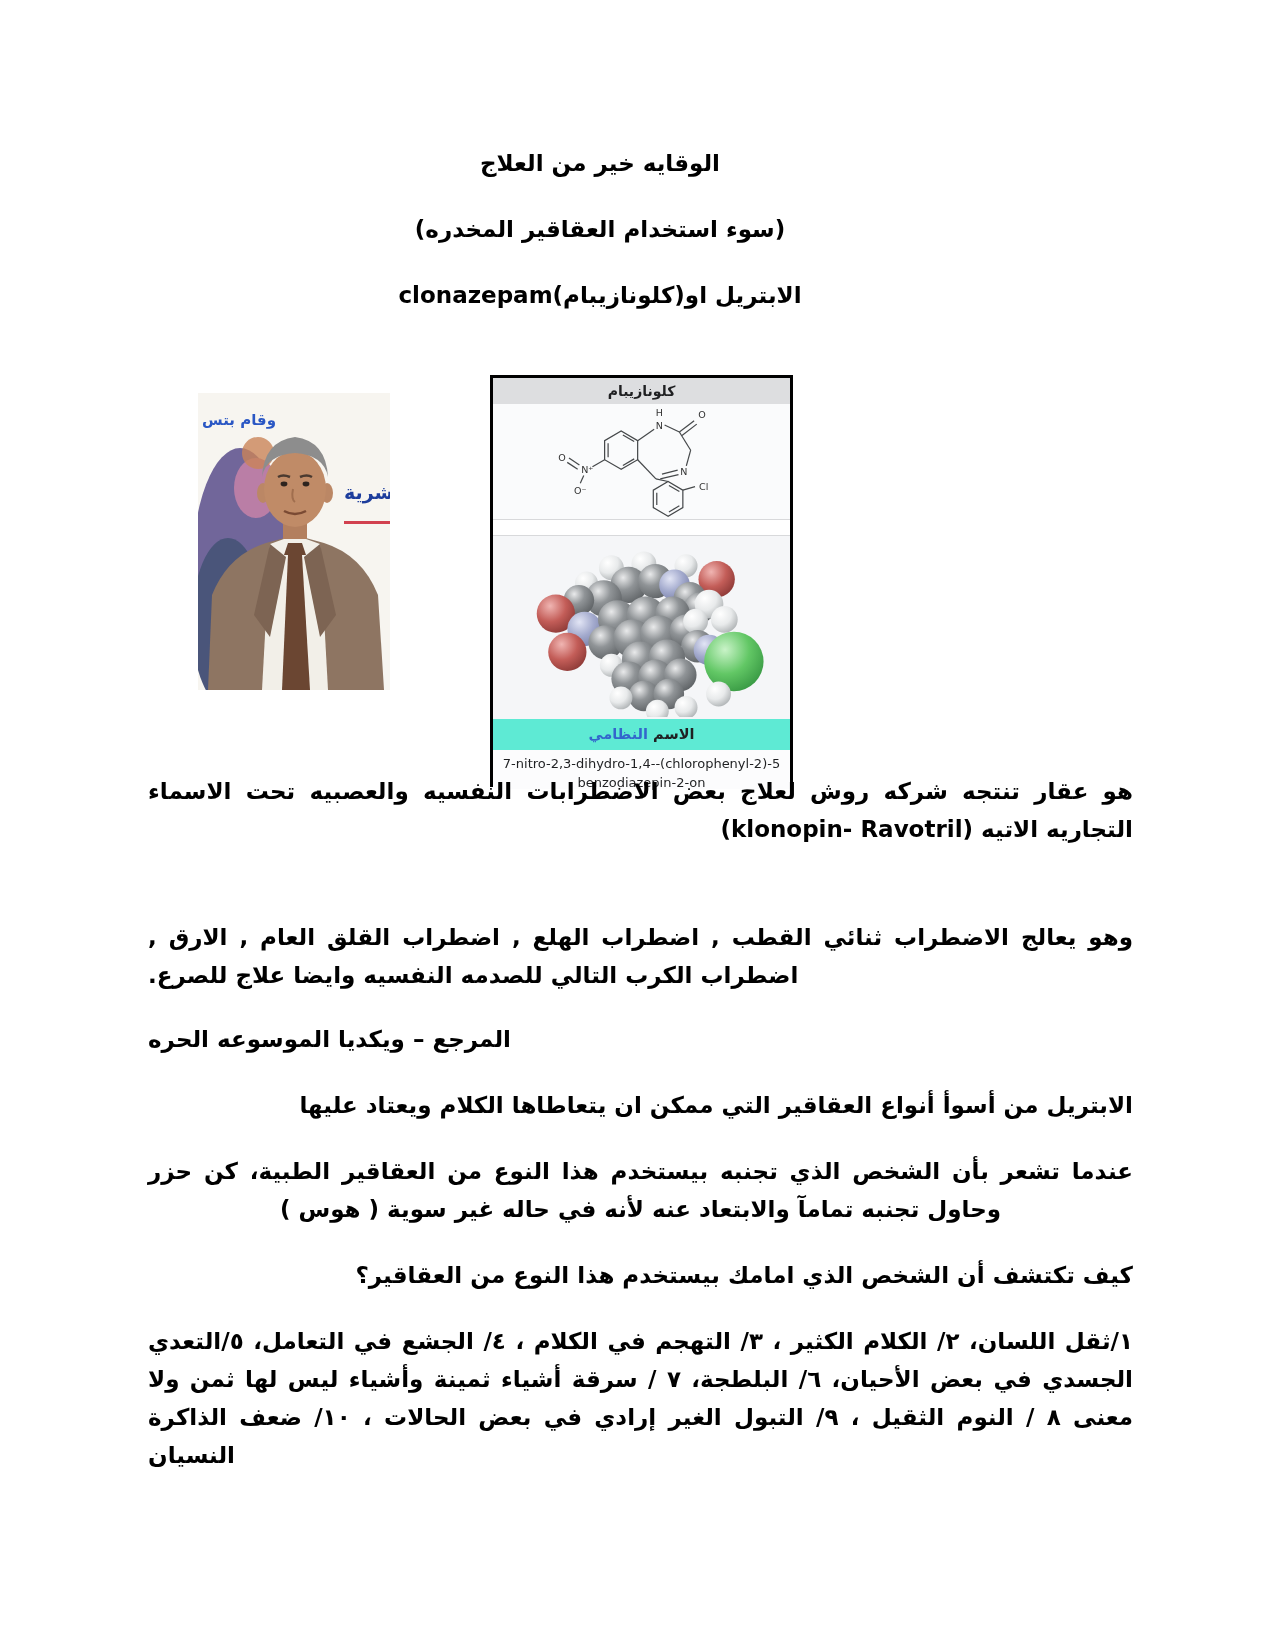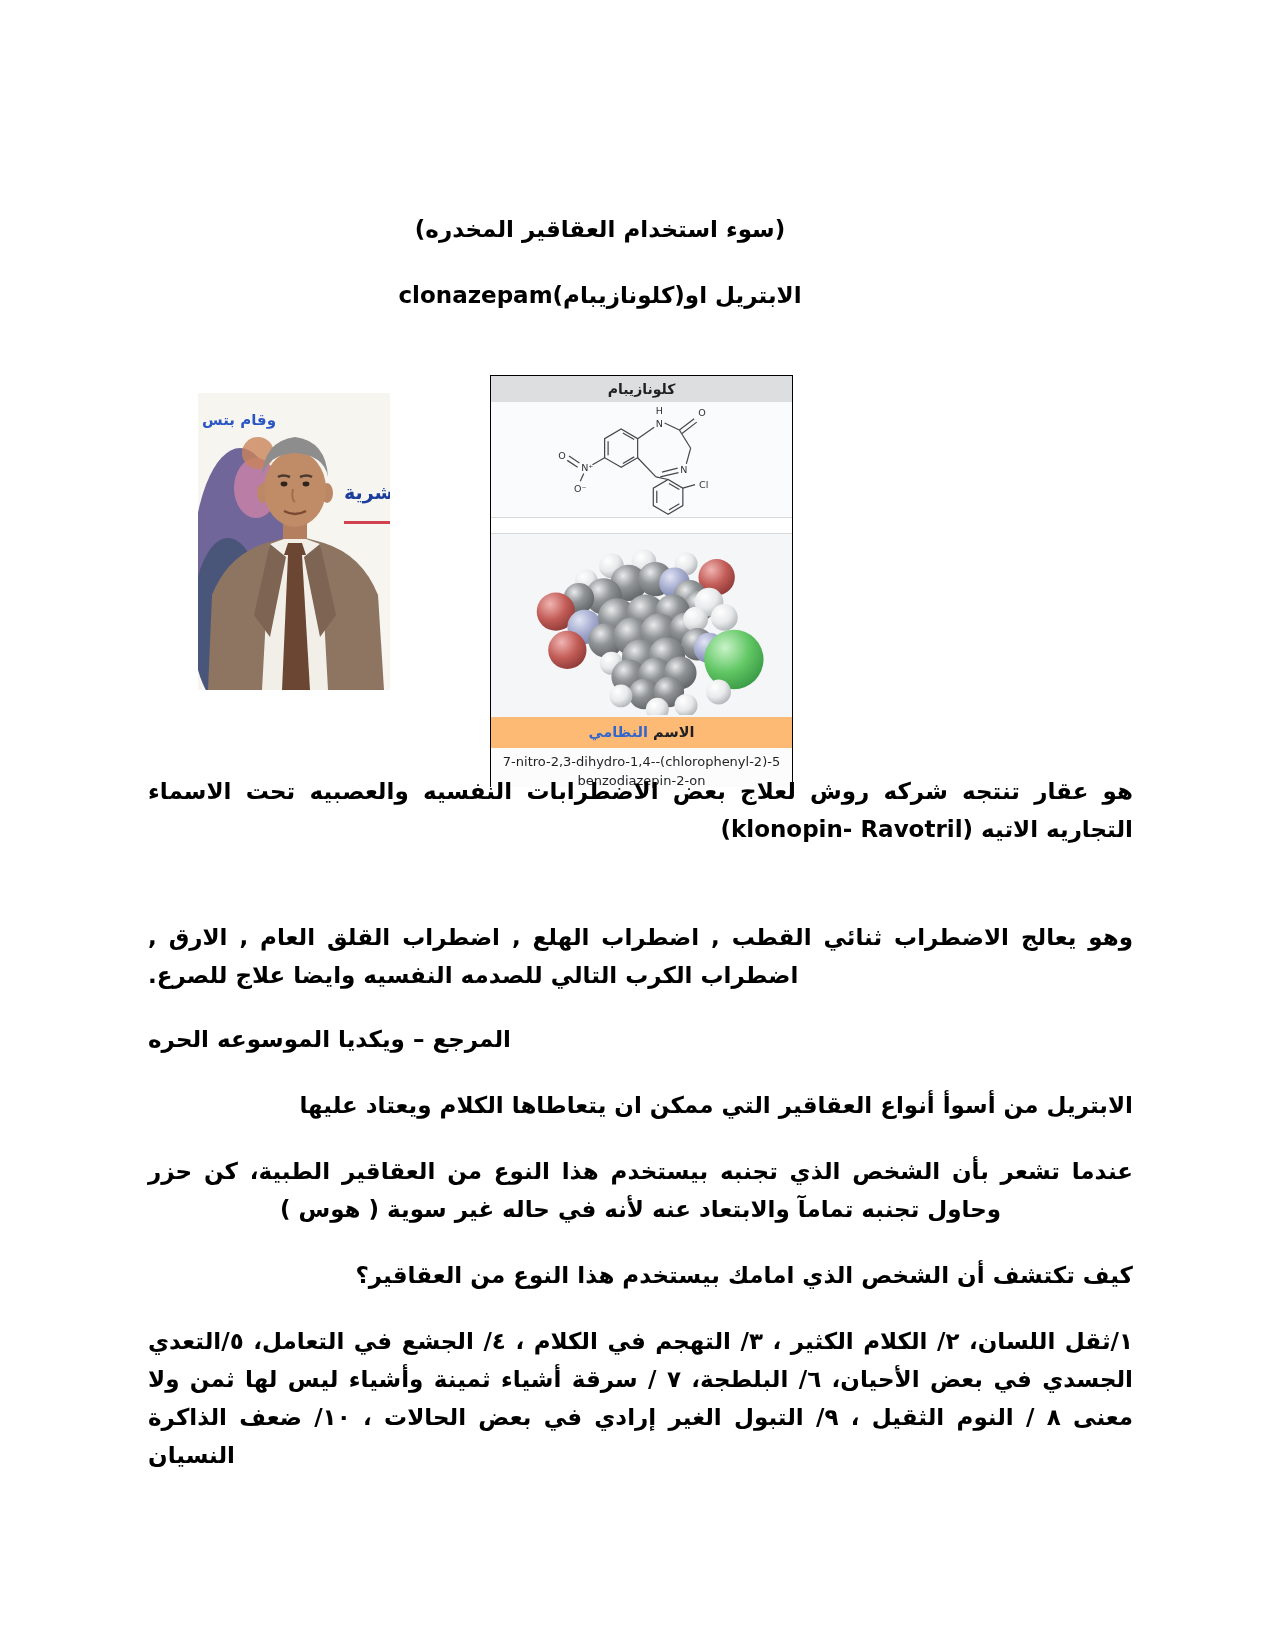--- a/index.html
+++ b/index.html
@@ -12,39 +12,40 @@
   .bline{position:absolute;left:148px;width:985px;direction:rtl;font-weight:bold;
          font-size:23px;line-height:38px;color:#000;white-space:normal;}
   .al-justify{text-align:justify;text-align-last:justify;text-justify:inter-word;}
   .al-right{text-align:right;}
   .al-left{text-align:left;}
   .al-center{text-align:center;}
   
   .photo{position:absolute;left:198px;top:393px;width:216px;height:297px;overflow:hidden;}
   
   .infobox{position:absolute;left:490px;top:375px;width:303px;height:412px;
-           border:1px solid #000000;box-sizing:border-box;background:#fff;}
+           border:3px solid #000000;box-sizing:border-box;background:#fff;}
   .ib-header{height:26px;line-height:26px;background:#dddee0;text-align:center;direction:rtl;
              font-weight:bold;font-size:14px;color:#1f2022;}
   .ib-structure{height:115px;background:#fafbfc;border-bottom:1px solid #d8d9db;
                 display:flex;align-items:center;justify-content:center;}
   .ib-gap{height:15px;background:#ffffff;border-bottom:1px solid #d8d9db;}
   .ib-model{height:183px;background:#f5f6f8;display:flex;align-items:center;justify-content:center;}
-  .ib-label{height:31px;line-height:31px;background:#fdba74;text-align:center;direction:rtl;
+  .ib-label{height:31px;line-height:31px;background:#5eead4;text-align:center;direction:rtl;
             font-weight:bold;font-size:14.5px;color:#1f2022;}
   .ib-label .link{color:#3366cc;}
   .ib-name{height:39px;background:#fcfcfd;text-align:center;color:#1f2022;
            font-size:13px;line-height:19px;padding-top:4px;box-sizing:border-box;}
   .atom{font-size:11px;fill:#333;font-family:"DejaVu Sans",sans-serif;}
 </style>
 </head>
 <body>
 
 <div class="page">
 
+  <div class="title-line" style="top:145px">الوقايه خير من العلاج</div>
   <div class="title-line" style="top:211px">(سوء استخدام العقاقير المخدره)</div>
   <div class="title-line" style="top:277px">الابتريل او(كلونازيبام)clonazepam</div>
 
   <div class="photo">
     <svg width="192" height="297" viewBox="0 0 192 297">
       <rect x="0" y="0" width="192" height="297" fill="#f7f5f0"></rect>
 
       <g opacity="0.85">
         <ellipse cx="42" cy="180" rx="48" ry="125" fill="#5a4e8c"></ellipse>
         <ellipse cx="30" cy="230" rx="36" ry="85" fill="#2c3a66"></ellipse>

